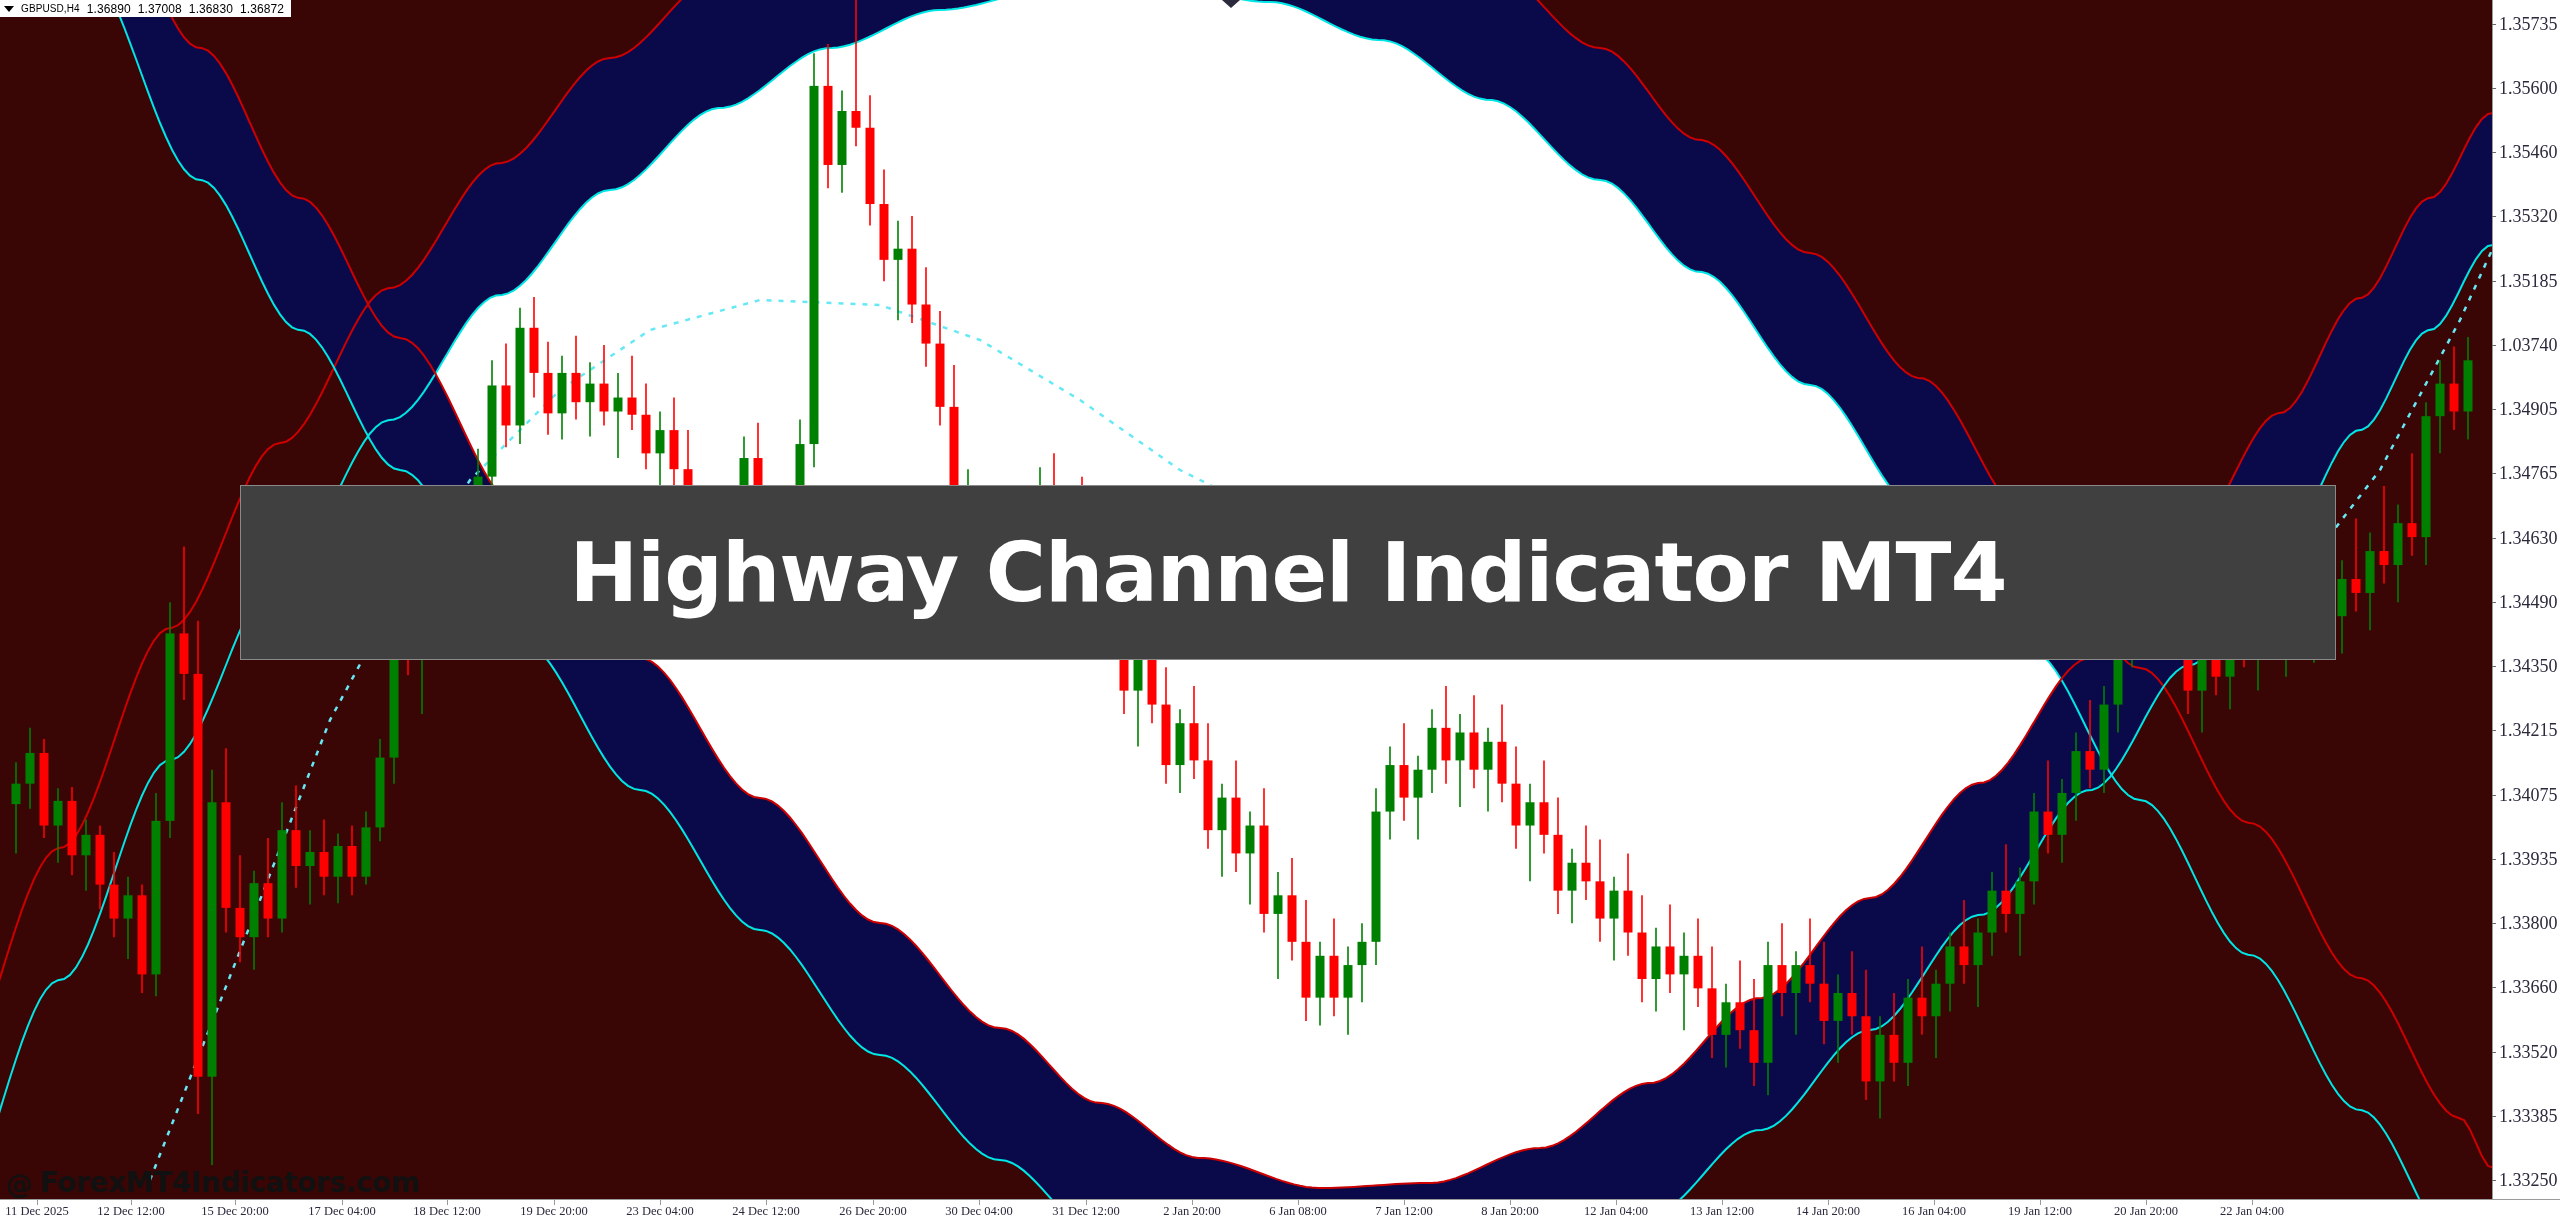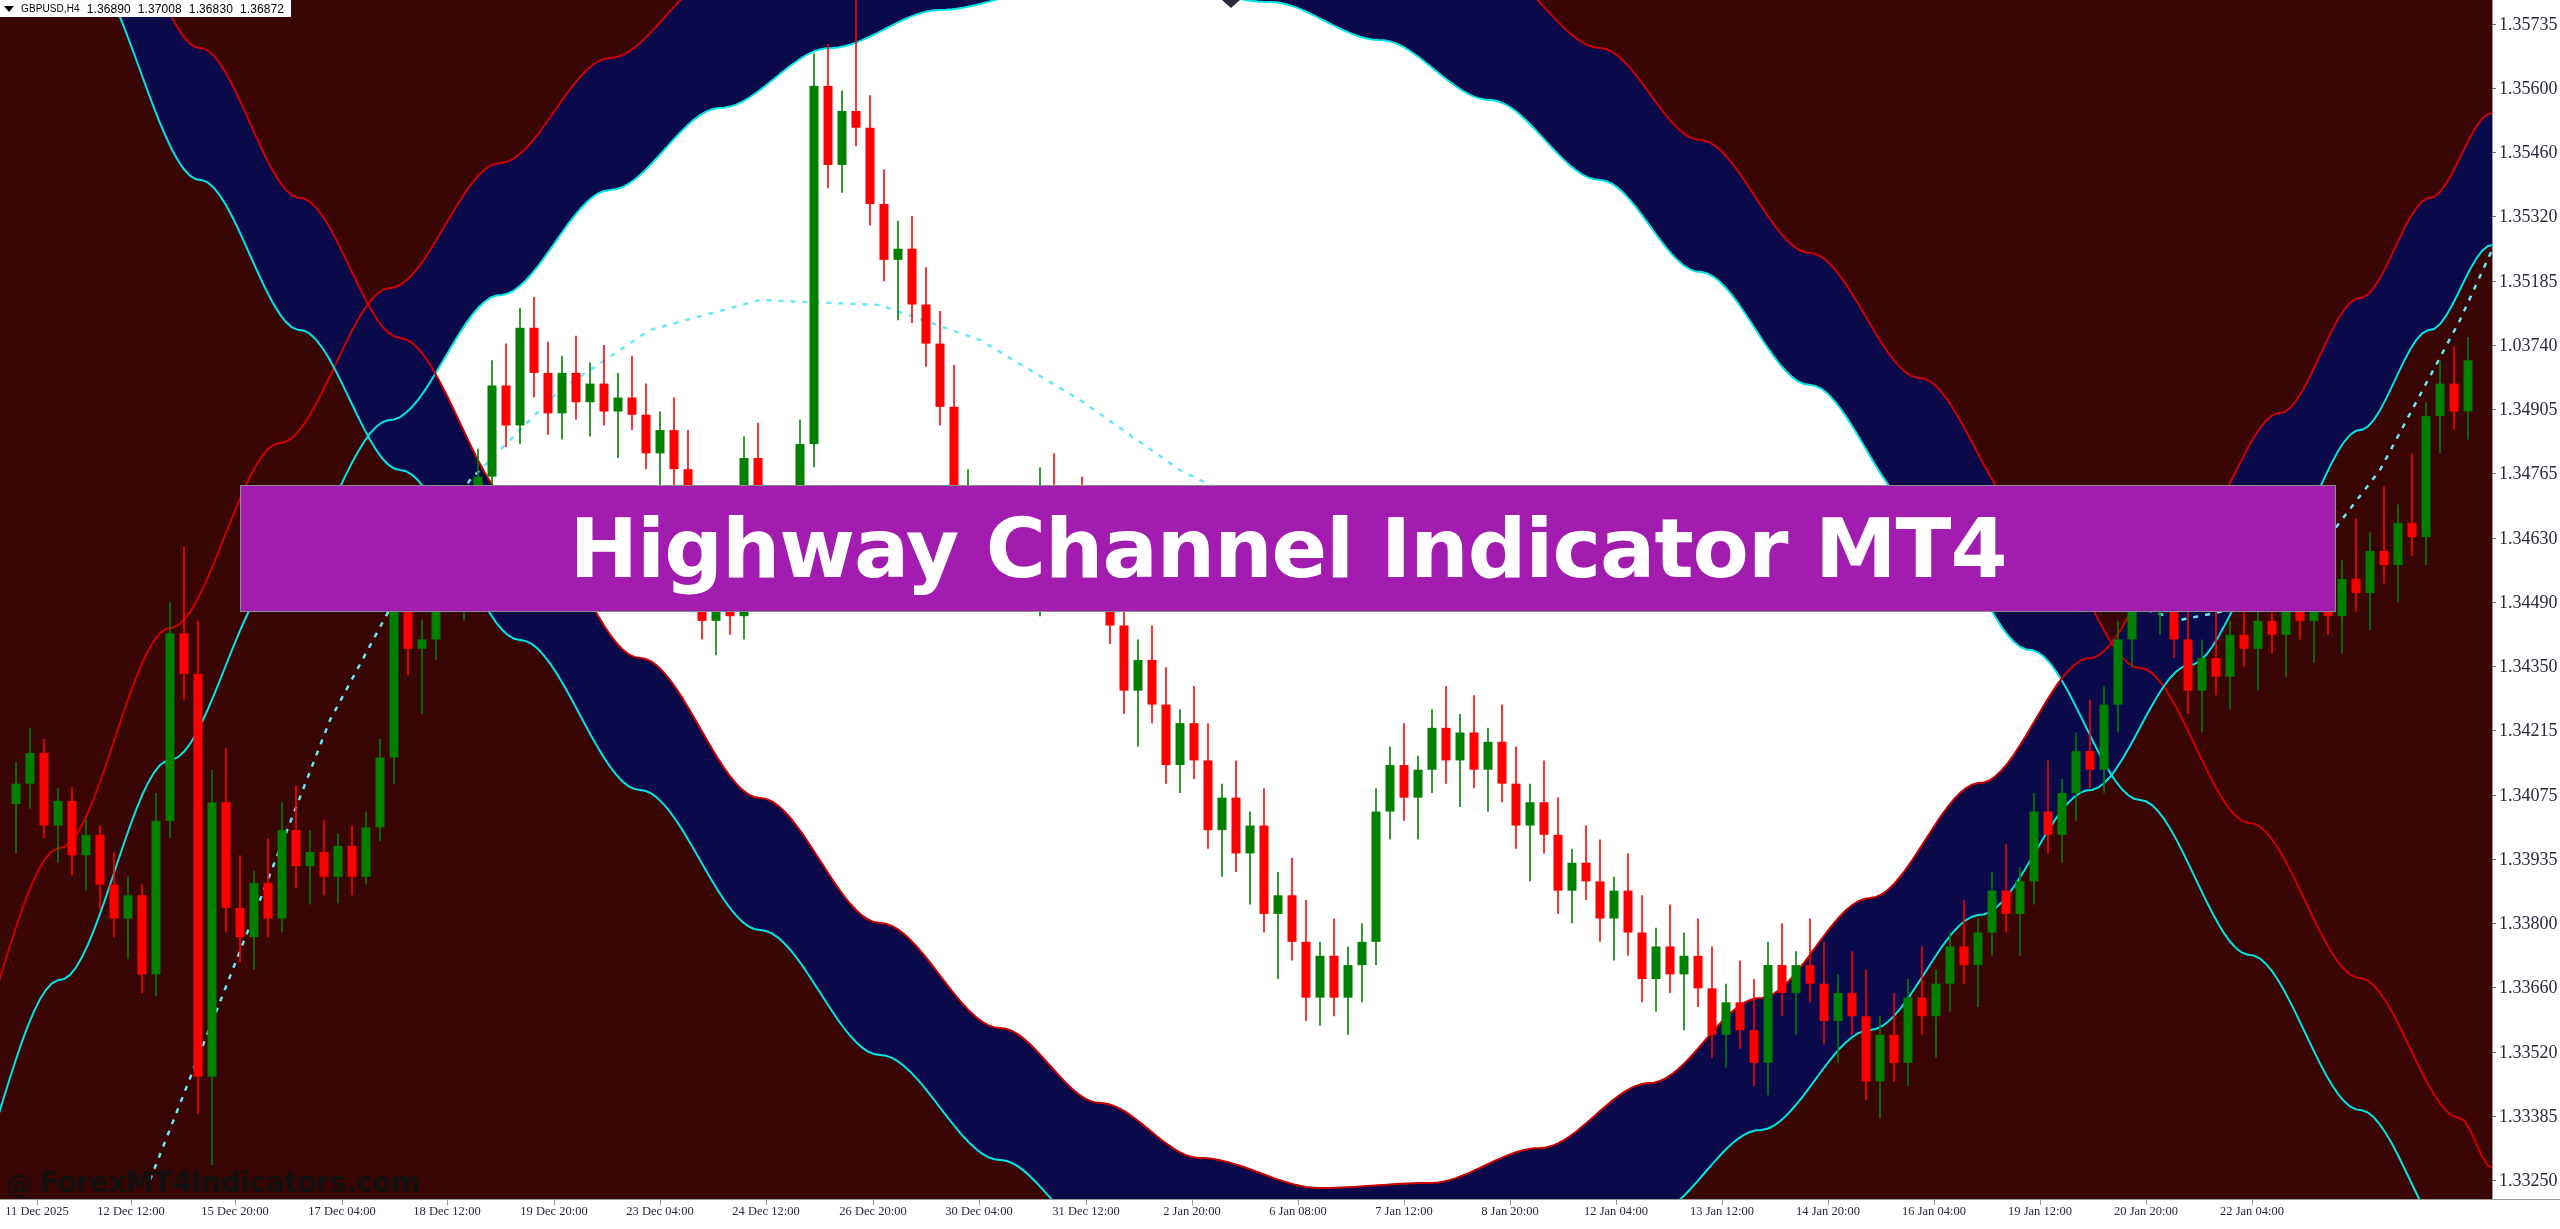--- a/index.html
+++ b/index.html
@@ -556,21 +556,21 @@
       <div class="tsep" style="left: 1934px;"></div>
       <div class="tlabel" style="left: 1934px;">16 Jan 04:00</div>
       <div class="tsep" style="left: 2040px;"></div>
       <div class="tlabel" style="left: 2040px;">19 Jan 12:00</div>
       <div class="tsep" style="left: 2146px;"></div>
       <div class="tlabel" style="left: 2146px;">20 Jan 20:00</div>
       <div class="tsep" style="left: 2252px;"></div>
       <div class="tlabel" style="left: 2252px;">22 Jan 04:00</div>
     </div>
 
-  <div id="banner" style="left: 240px; top: 485px; width: 2096px; height: 127px; background: #a21caf;">
+  <div id="banner" style="left: 240px; top: 485px; width: 2096px; height: 175px; background: #404040;">
     <span class="btxt" style="color: rgb(255, 255, 255);">Highway Channel Indicator MT4</span>
   </div>
 
   <div id="watermark">
     <span class="at">@</span>
     <span class="wtxt">ForexMT4Indicators.com</span>
   </div>
 
 </div>
 

